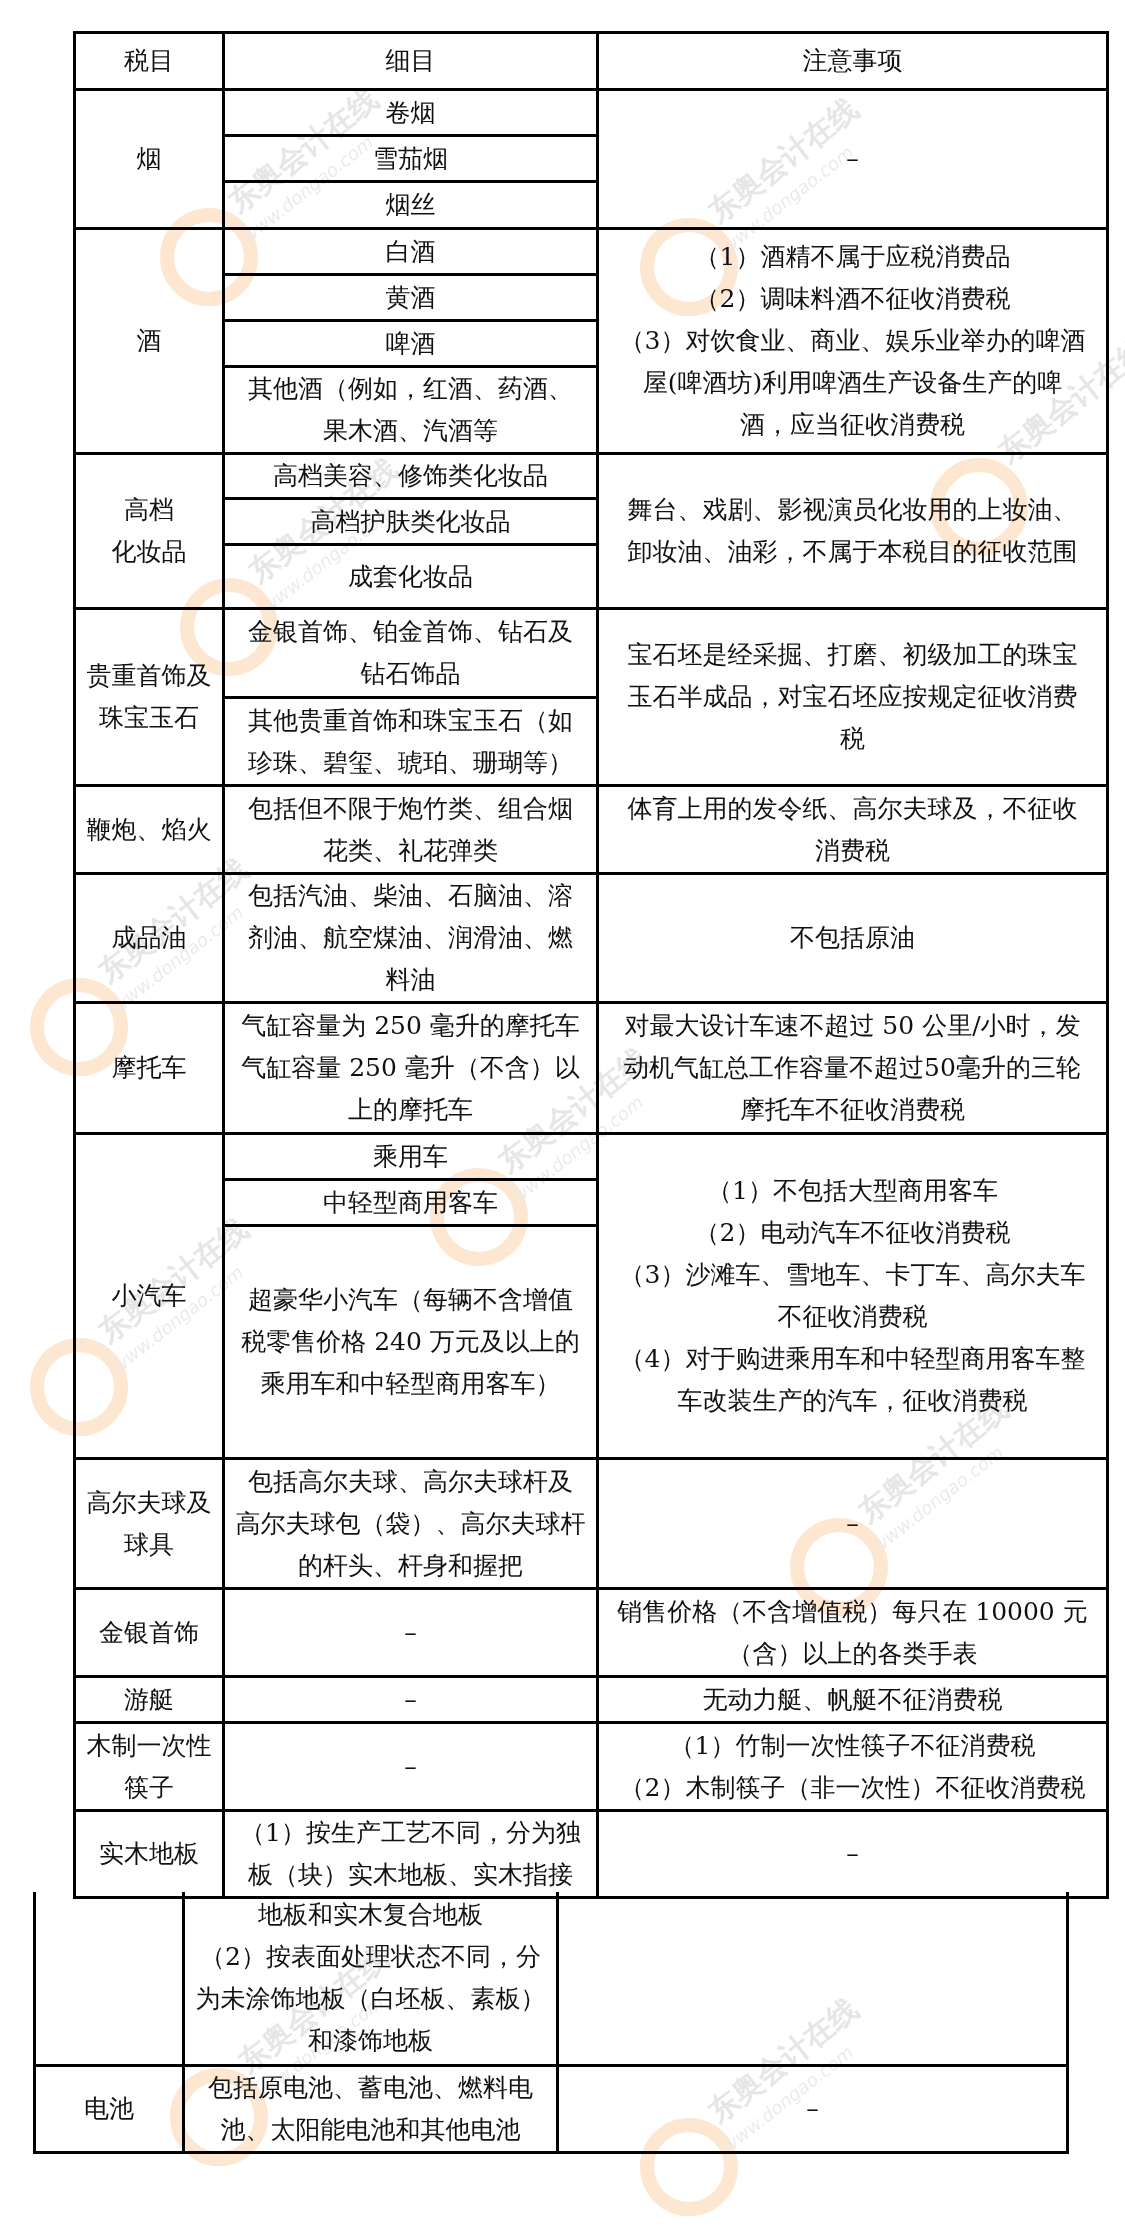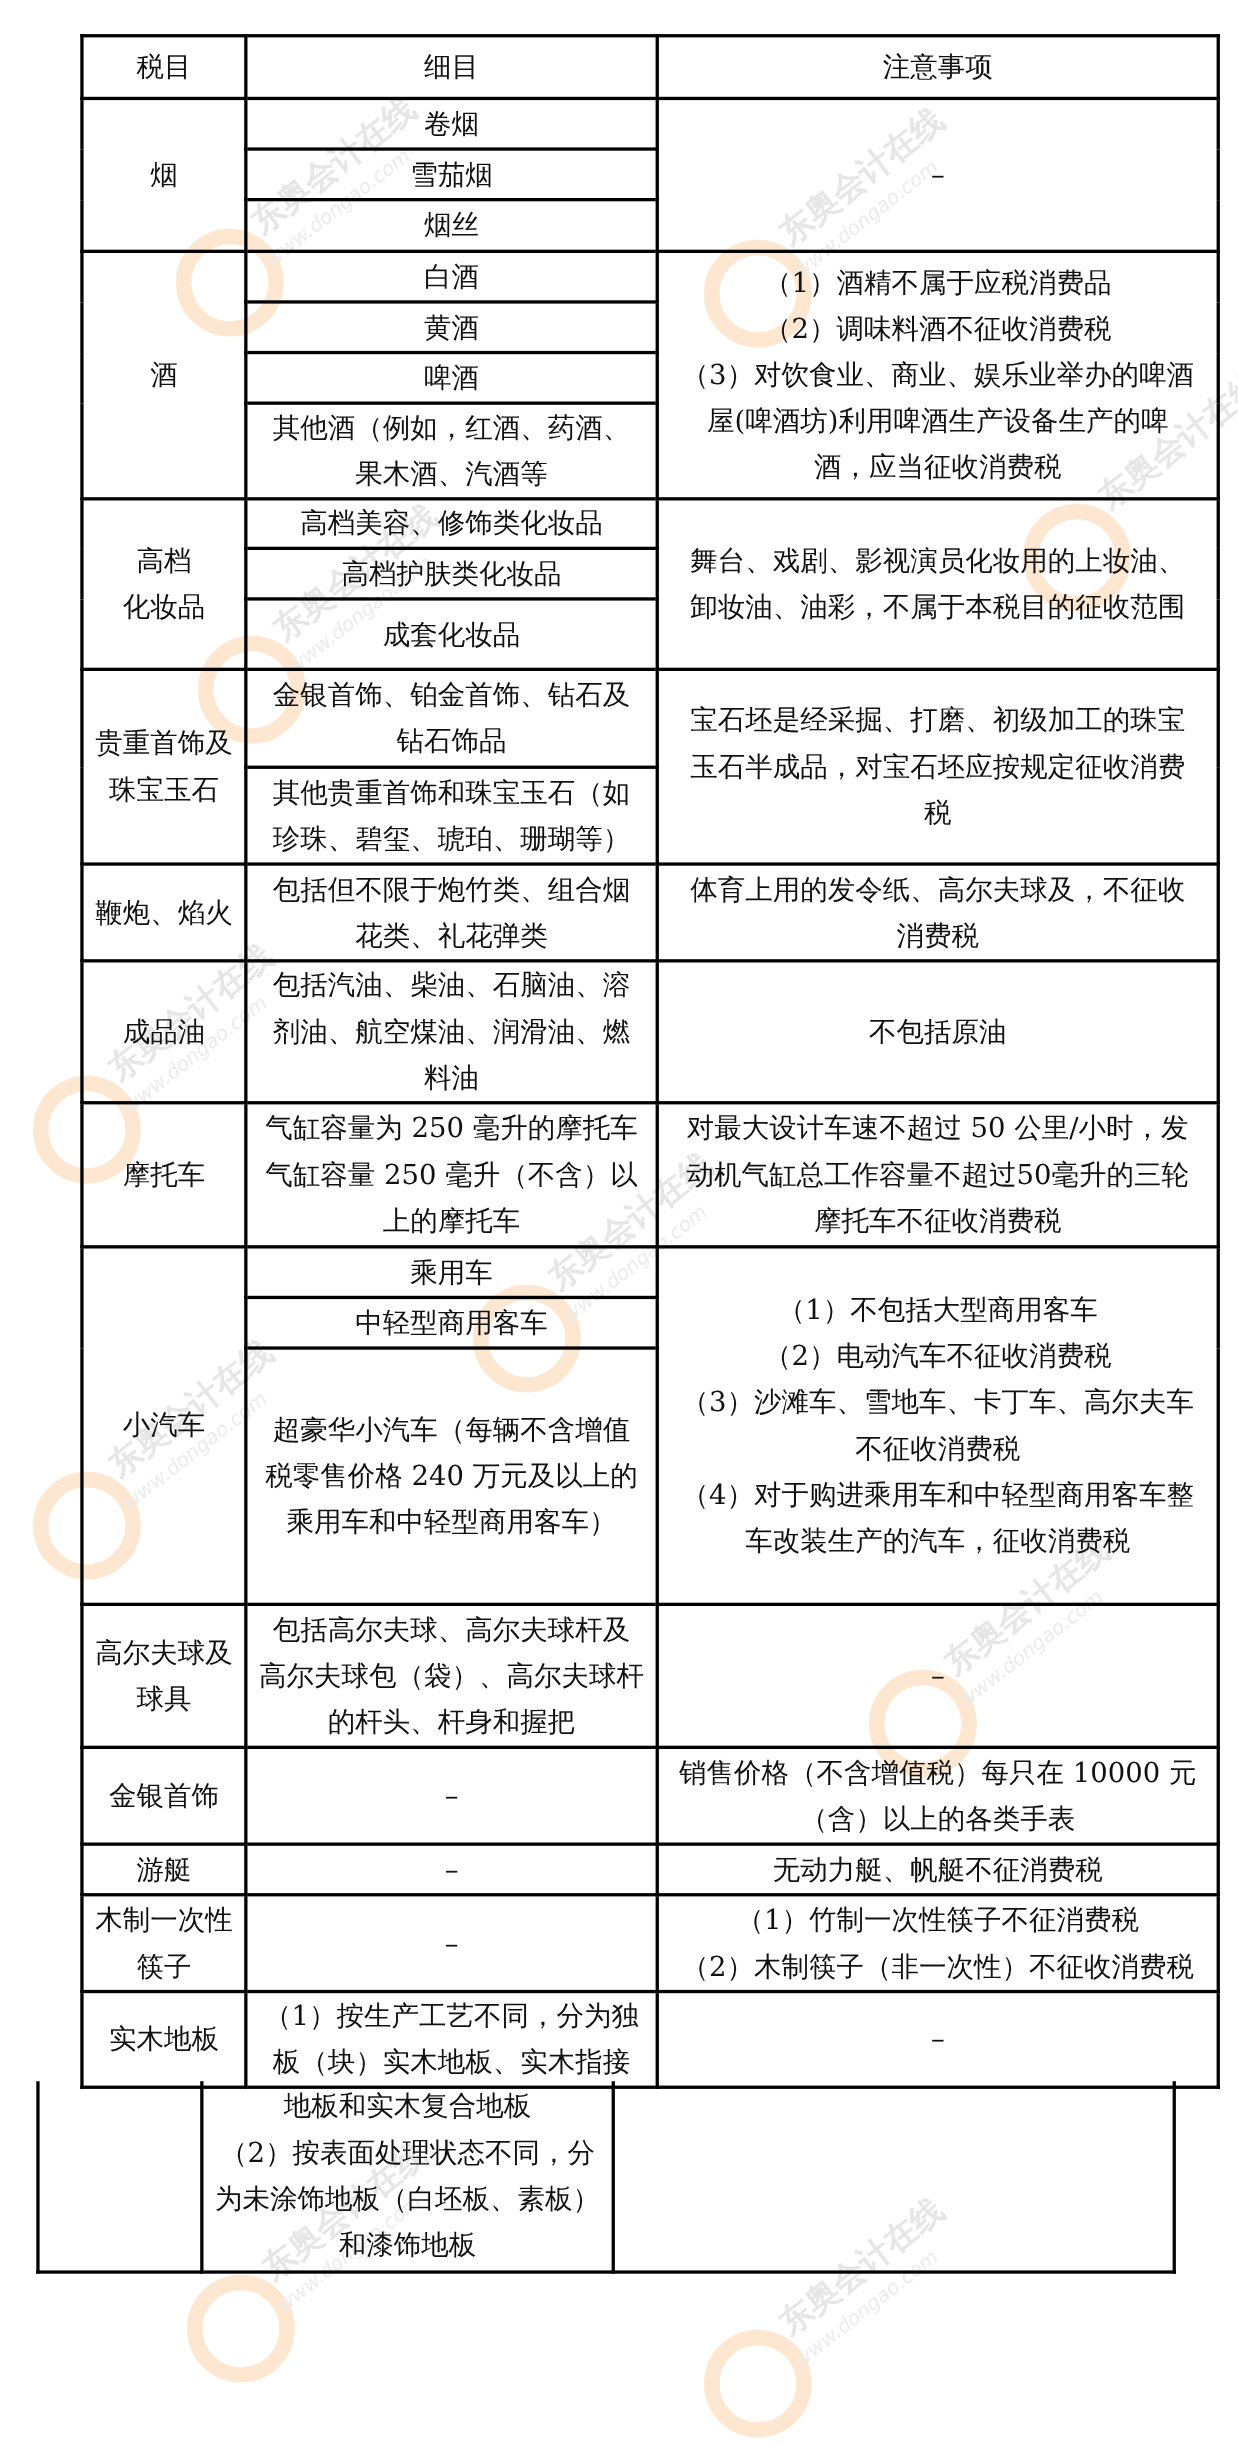--- a/index.html
+++ b/index.html
@@ -287,14 +287,22 @@
       <tr style="height:173px">
     <td class="open-top"></td>
     <td class="open-top">
           <span class="cell-text">地板和实木复合地板
 （2）按表面处理状态不同，分
 为未涂饰地板（白坯板、素板）
 和漆饰地板</span>
         </td>
     <td class="open-top"></td>
   </tr>
+  <tr style="height:86px">
+    <td>电池</td>
+    <td>
+          <span class="cell-text">包括原电池、蓄电池、燃料电
+池、太阳能电池和其他电池</span>
+        </td>
+    <td>–</td>
+  </tr>
 </tbody>
   </table>
 
 </body></html>

